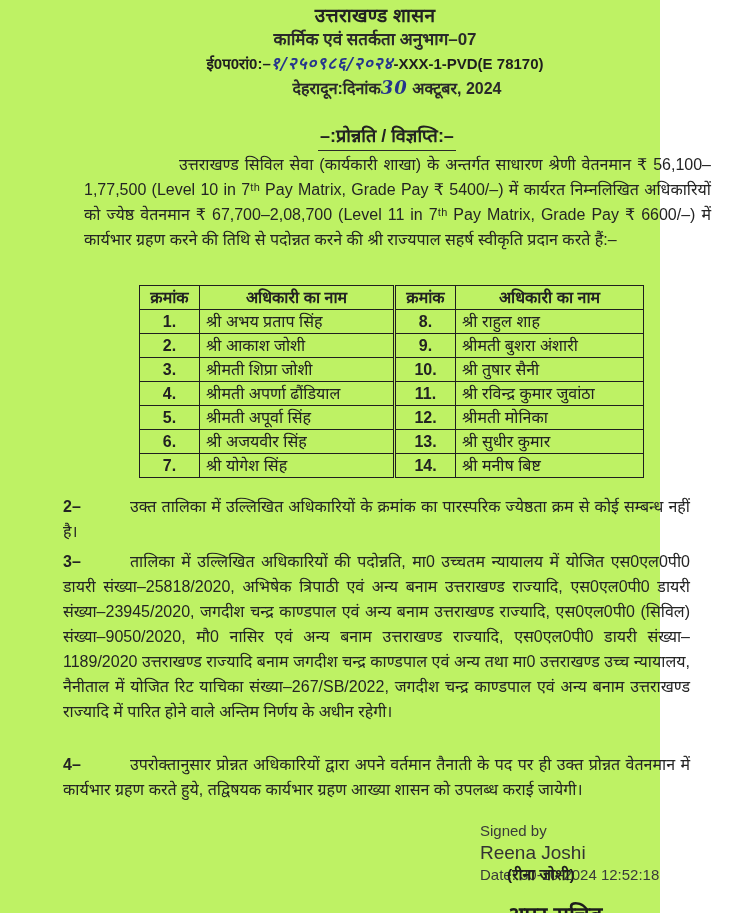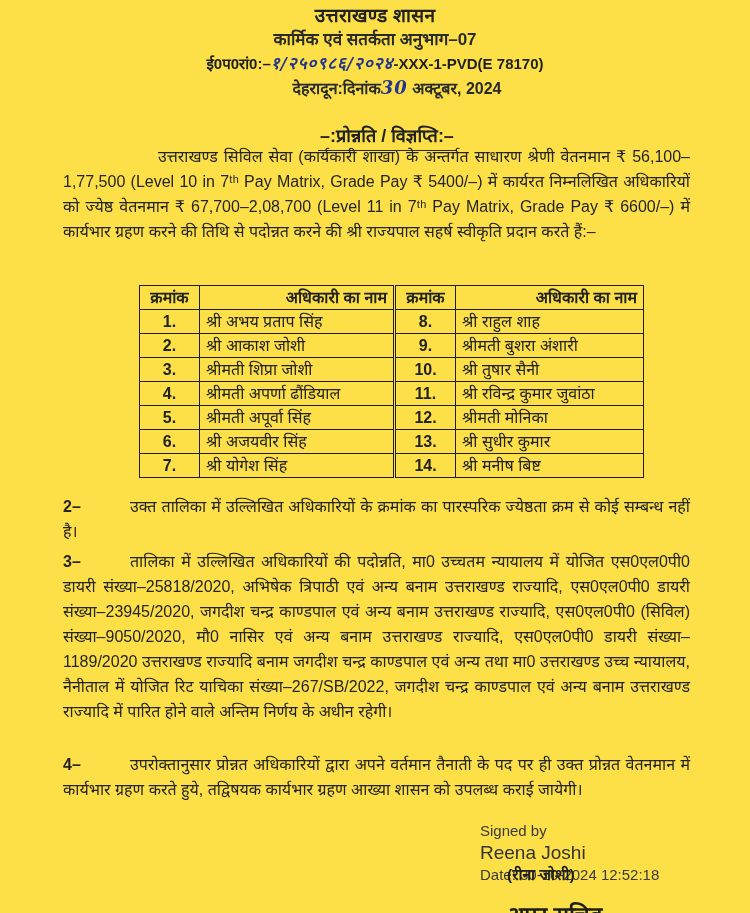--- a/index.html
+++ b/index.html
@@ -3,21 +3,21 @@
 <meta charset="utf-8">
 <style>
   * { box-sizing: border-box; margin: 0; padding: 0; }
   html, body {
     width: 750px; height: 913px;
     background: #ffffff;
     overflow: hidden;
     font-family: "Liberation Sans", "DejaVu Sans", sans-serif;
     color: #262626;
   }
-  .page { position: relative; width: 750px; height: 913px; background: #fde047; }
+  .page { position: relative; width: 660px; height: 913px; background: #bef264; }
   .abs { position: absolute; }
 
   
   .doc-header { top: 4px; left: 0; width: 750px; text-align: center; }
   .h-org  { font-size: 19px; font-weight: 700; line-height: 24px; letter-spacing: .3px; color: #222; }
   .h-dept { font-size: 17px; font-weight: 600; line-height: 23px; color: #2a2a2a; }
   .h-ref  { font-size: 15px; font-weight: 700; line-height: 25px; color: #1e1e1e; }
   .h-date { font-size: 16px; font-weight: 600; line-height: 23px; color: #2a2a2a; padding-left: 44px; }
   .handwriting {
     font-family: "DejaVu Serif", serif;
@@ -32,36 +32,36 @@
   .title-text {
     display: inline-block; font-size: 18px; font-weight: 700;
     border-bottom: 1.7px solid #2a2a2a; padding: 0 2px 3px 2px; color: #222;
   }
 
   
   .para {
     position: absolute; left: 63px; width: 627px;
     font-size: 16px; line-height: 25px; text-align: justify; color: #242424;
   }
-  .para-1 { top: 144px; text-indent: 95px; }
+  .para-1 { top: 152px; text-indent: 95px; margin-left: 21px; }
   .para-2 { top: 494px; }
   .para-3 { top: 549px; }
   .para-4 { top: 752px; }
   .pnum { display: inline-block; width: 67px; font-weight: 600; text-indent: 0; }
 
   
   .tables-wrap { top: 285px; left: 139px; display: flex; gap: 1px; }
   table { border-collapse: collapse; }
   th, td {
     border: 1.7px solid #1f1f1f;
     font-size: 16px; font-weight: 400;
     padding: 1px 6px; line-height: 21px; color: #222;
     white-space: nowrap;
   }
-  th { font-weight: 600; text-align: right; }
+  th { font-weight: 600; text-align: center; }
   .t-serial { width: 60px; text-align: center; }
   .t-name-l { width: 194px; }
   .t-name-r { width: 188px; }
   td.t-serial { font-weight: 700; }
 
   
   .signature { top: 820px; left: 480px; font-size: 15px; line-height: 22px; color: #3a3a3a; }
   .sig-name { font-size: 19px; color: #333; }
   .sig-date { position: relative; white-space: nowrap; }
   .sig-overlay {

